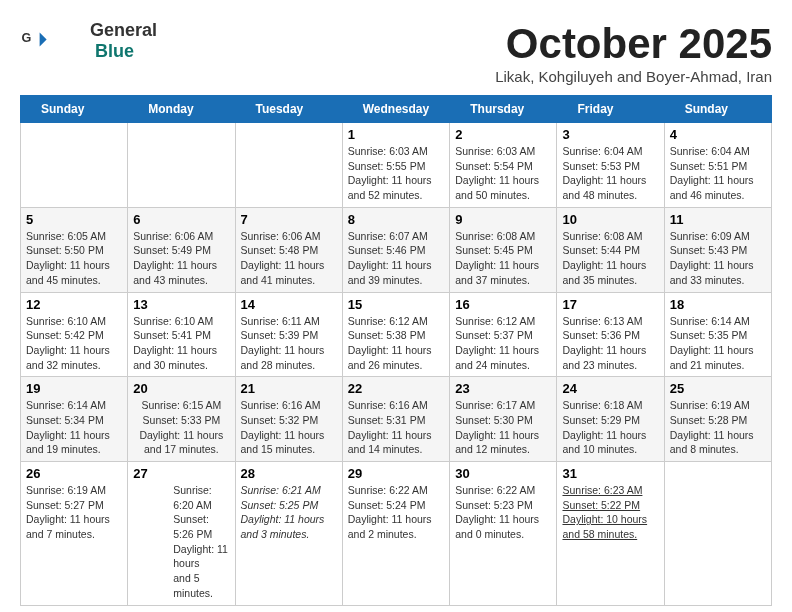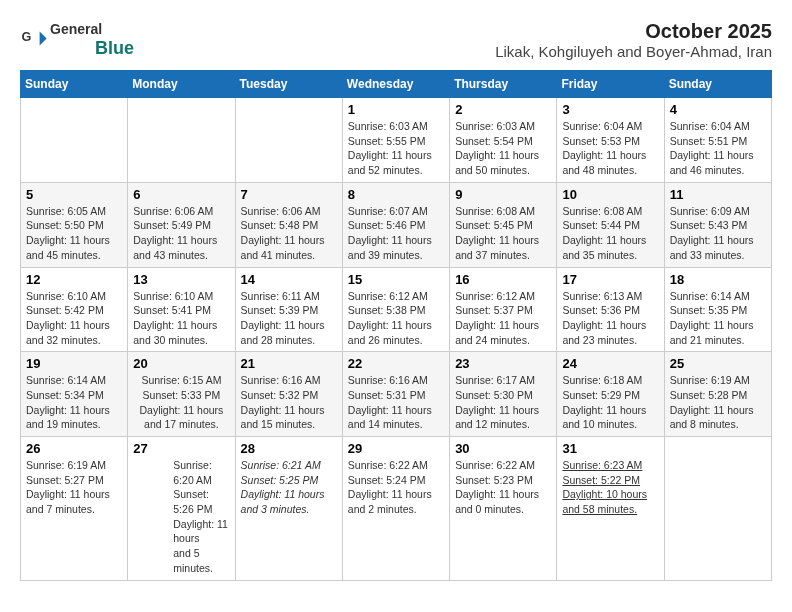--- a/index.html
+++ b/index.html
@@ -14,56 +14,57 @@
       display: flex;
       justify-content: space-between;
       align-items: flex-start;
       margin-bottom: 10px;
     }
     .logo {
       display: flex;
       align-items: center;
     }
     .logo-text-general {
-      font-size: 14px;
+      font-size: 18px;
       font-weight: bold;
       color: #333;
+      margin-left: 40px;
     }
     .logo-text-blue {
       font-size: 18px;
       font-weight: bold;
       color: #0f766e;
       margin-left: 45px;
     }
     .logo-icon {
       width: 28px;
       height: 28px;
       margin-right: 2px;
     }
     .title-section {
       text-align: right;
     }
     .month-title {
-      font-size: 20px;
+      font-size: 42px;
       font-weight: bold;
       color: #222;
     }
     .location-title {
       font-size: 15px;
       color: #444;
     }
     .calendar-table {
       width: 100%;
       border-collapse: collapse;
       font-size: 11px;
     }
     .calendar-table thead tr th {
       background-color: #1a6eb5;
       color: #fff;
-      padding: 6px 4px;
+      padding: 6px 20px;
       text-align: left;
       font-size: 12px;
       font-weight: bold;
       border: 1px solid #1a6eb5;
     }
     .calendar-table tbody tr td {
       border: 1px solid #ccc;
       vertical-align: top;
       padding: 4px 5px;
       width: calc(100% / 7);

